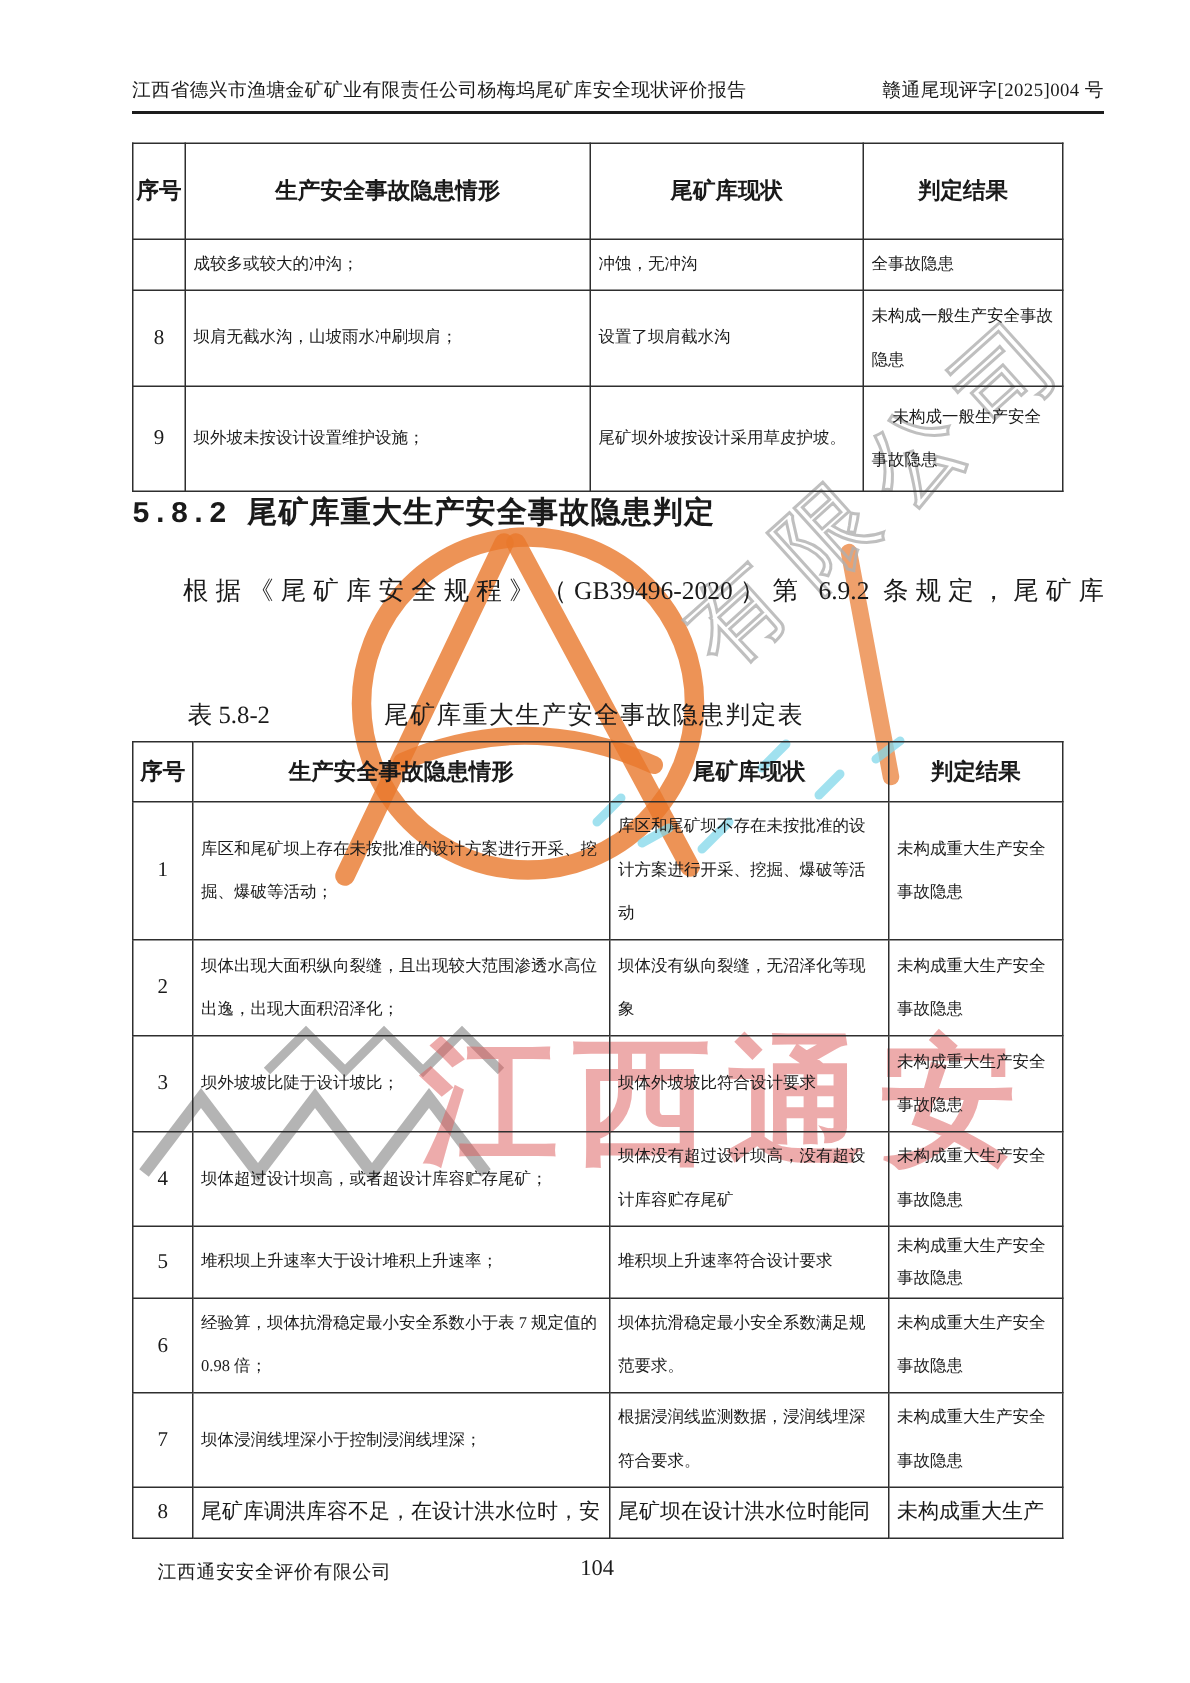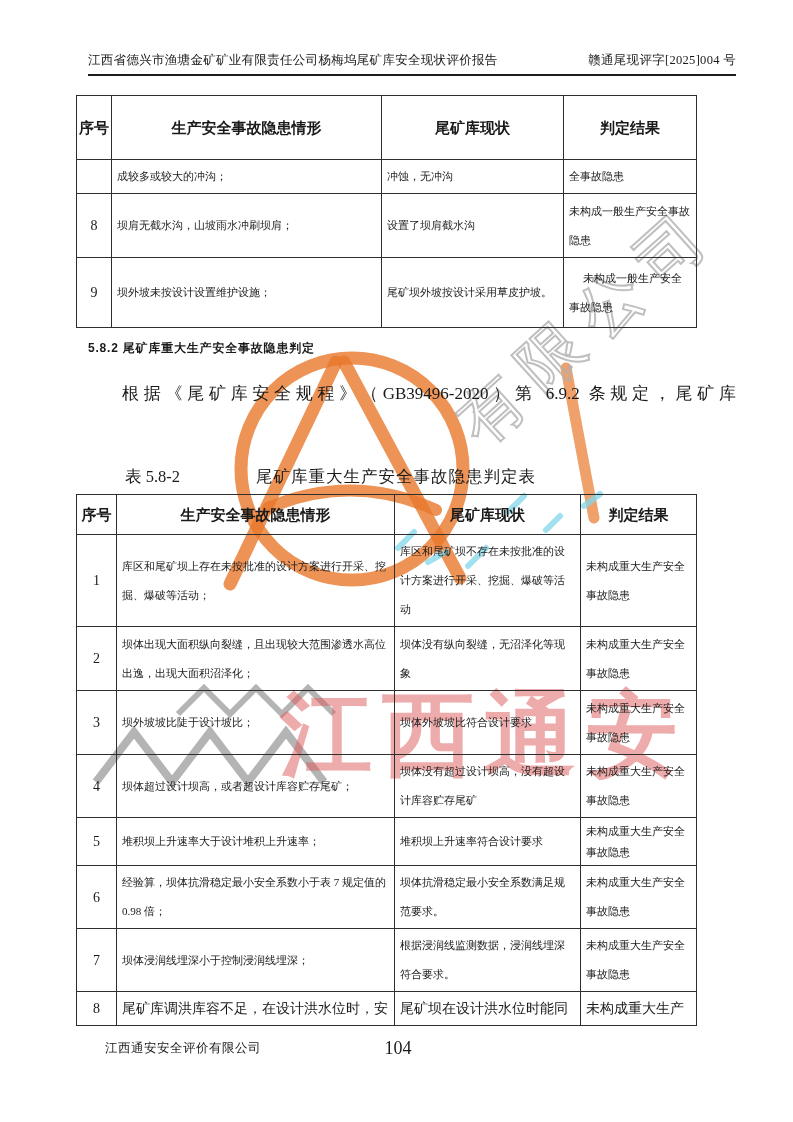--- a/index.html
+++ b/index.html
@@ -13,40 +13,40 @@
   
   .content{position:absolute;left:0;top:0;width:793px;height:1122px;z-index:1;border-radius:13px;}
 
   .header-bar{
     position:absolute;top:52px;left:88px;width:648px;
     display:flex;justify-content:space-between;align-items:flex-end;
     border-bottom:2px solid #1c1c1c;padding-bottom:5px;
     font-size:12.5px;letter-spacing:0.3px;
   }
   .footer-left{position:absolute;top:1040px;left:105px;font-size:12.5px;letter-spacing:0.5px;}
-  .footer-page{position:absolute;top:1038px;left:88px;width:620px;text-align:center;font-size:18px;}
-
-  table{border-collapse:collapse;table-layout:fixed;position:absolute;left:76px;background:transparent;}
+  .footer-page{position:absolute;top:1038px;left:88px;width:620px;text-align:center;font-size:15px;}
+
+  table{border-collapse:collapse;table-layout:fixed;position:absolute;left:88px;background:transparent;}
   #table1{top:95px;width:620px;}
   #table2{top:494px;width:620px;}
   td,th{border:1.4px solid #2e2e2e;vertical-align:middle;overflow:hidden;}
   td{padding:2px 5px;font-size:11px;line-height:29px;}
   th{
     font-family:"Liberation Sans","DejaVu Sans",sans-serif;font-weight:bold;
     font-size:15px;text-align:center;padding:2px 2px;line-height:29px;
   }
   td.no{text-align:center;padding:2px 0;font-size:14px;}
   td.tight{line-height:21px;}
   td.ind{text-indent:14px;}
   tr.stub td{white-space:nowrap;font-size:14px;}
 
   .sec-heading{
-    position:absolute;top:340px;left:88px;
-    font-family:Liberation Sans, sans-serif;
-    font-weight:bold;font-size:12px;letter-spacing:0.8px;
+    position:absolute;top:328px;left:88px;
+    font-family:Liberation Mono, monospace;
+    font-weight:bold;font-size:20px;letter-spacing:0.8px;
   }
   .paragraph{position:absolute;top:372px;left:88px;width:648px;font-size:17px;line-height:43px;}
   .pline{text-align:justify;text-align-last:justify;}
   .pline.first{text-indent:34px;}
   .caption{position:absolute;top:466px;left:88px;width:620px;font-size:16.5px;display:flex;text-align:center;}
   .cap-label{margin-left:37px;}
   .cap-title{margin-left:76px;letter-spacing:1px;}
 </style>
 </head>
 <body>

